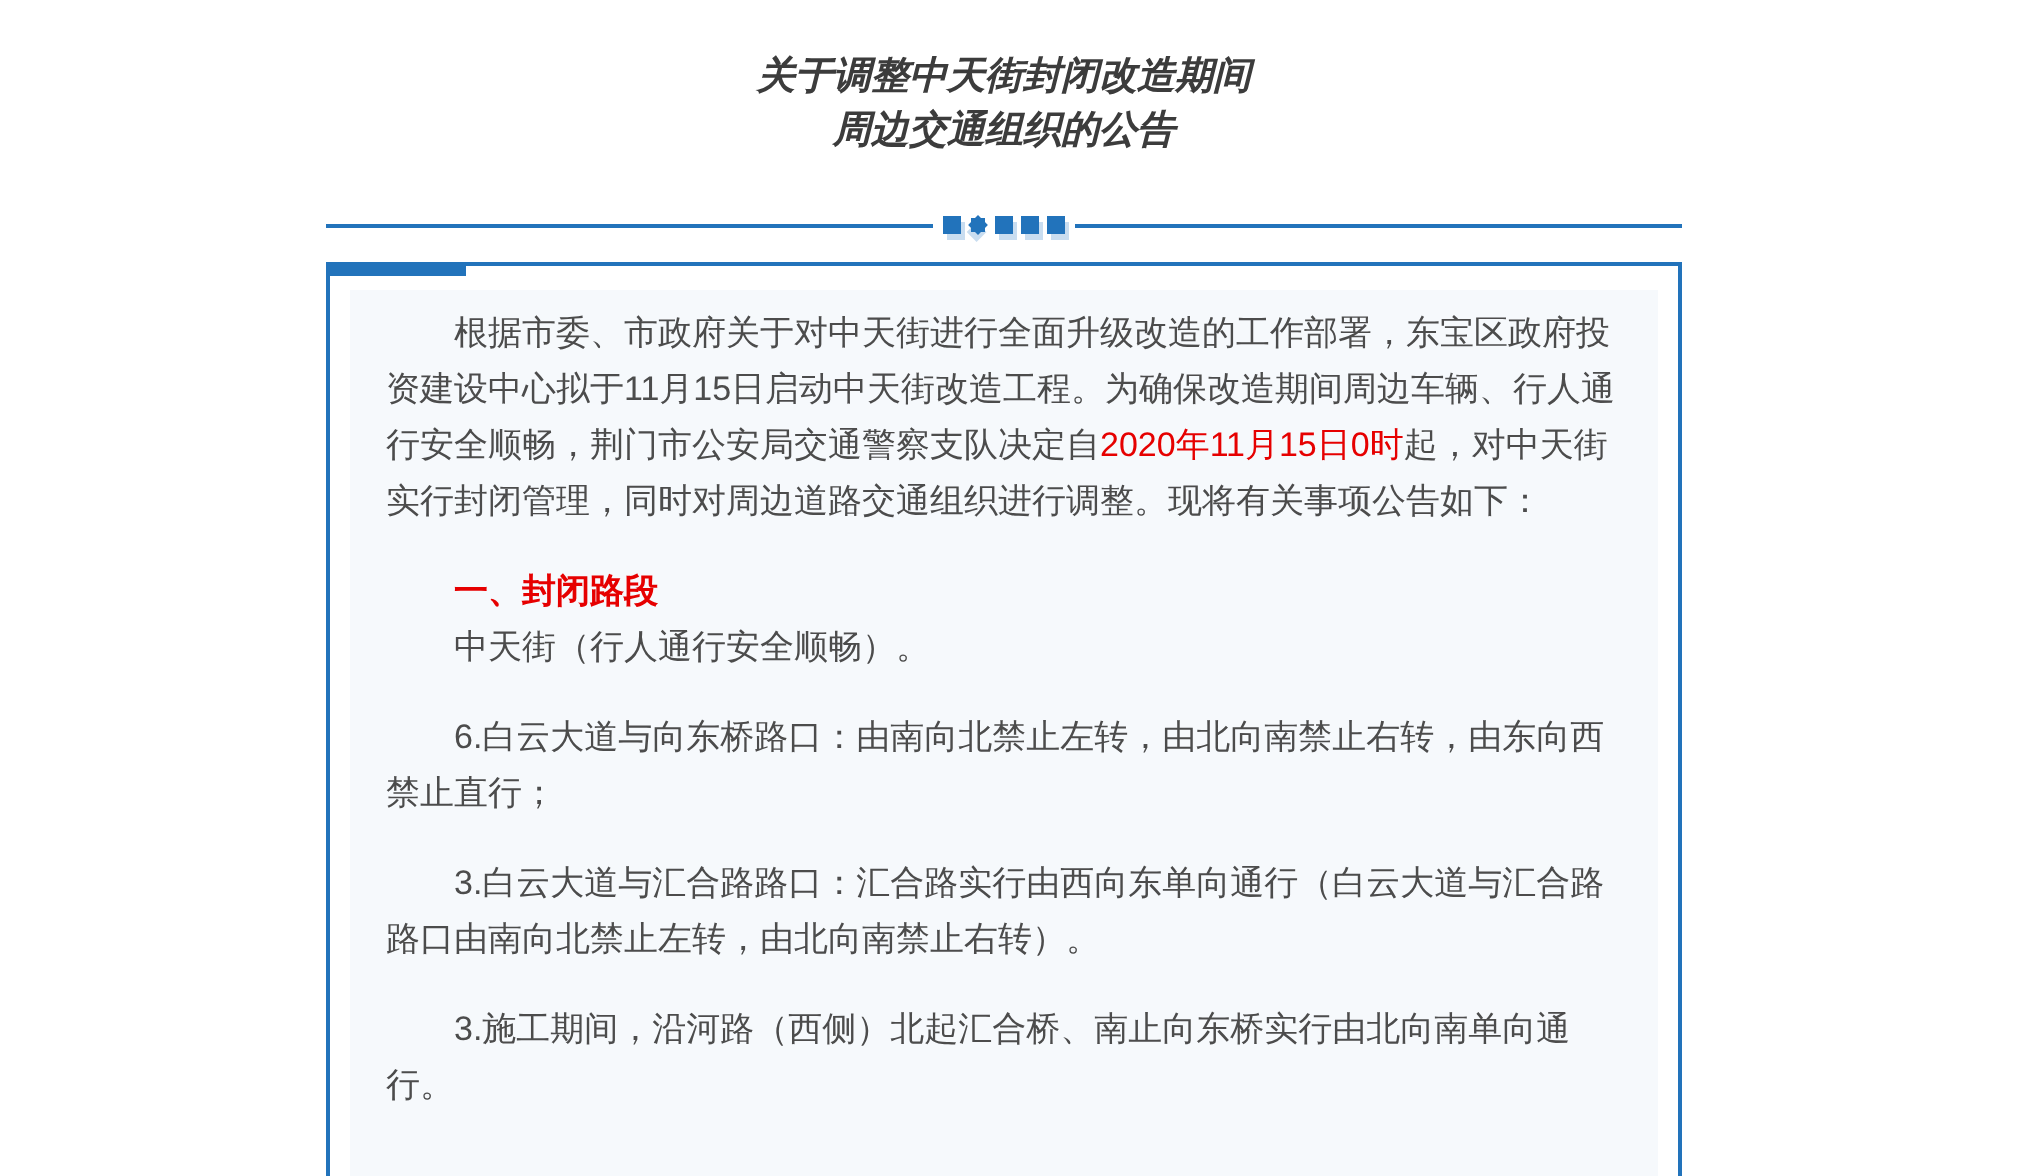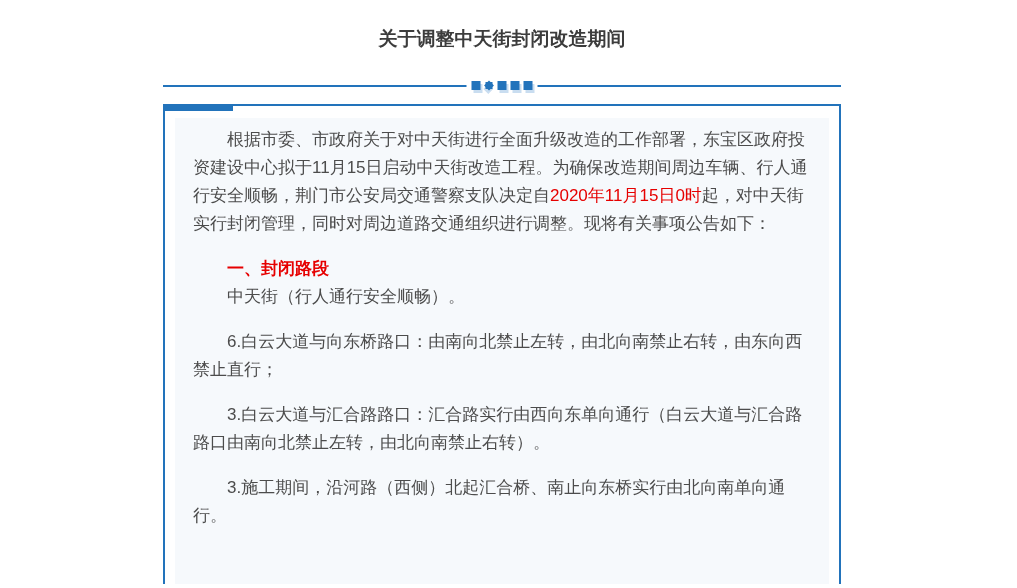--- a/index.html
+++ b/index.html
@@ -15,20 +15,21 @@
     width: 678px;
   }
   .page-title {
     margin: 0;
     padding-top: 25px;
     text-align: center;
     font-size: 19px;
     line-height: 27px;
     font-weight: bold;
     color: #3c3c3c;
+    font-style: italic;
   }
   .divider {
     position: relative;
     height: 14px;
     margin-top: 27px;
   }
   .divider-line {
     position: absolute;
     left: 0; right: 0; top: 6px;
     height: 2px;
@@ -100,20 +101,21 @@
     font-weight: normal;
   }
 </style>
 </head>
 <body>
 
 <div class="column">
 
   <h1 class="page-title">
     <div>关于调整中天街封闭改造期间</div>
+    <div>周边交通组织的公告</div>
   </h1>
 
   <div class="divider">
     <div class="divider-line"></div>
     <div class="divider-decor">
       <span class="sq"></span>
       <span class="sq star"></span>
       <span class="sq"></span>
       <span class="sq"></span>
       <span class="sq"></span>

